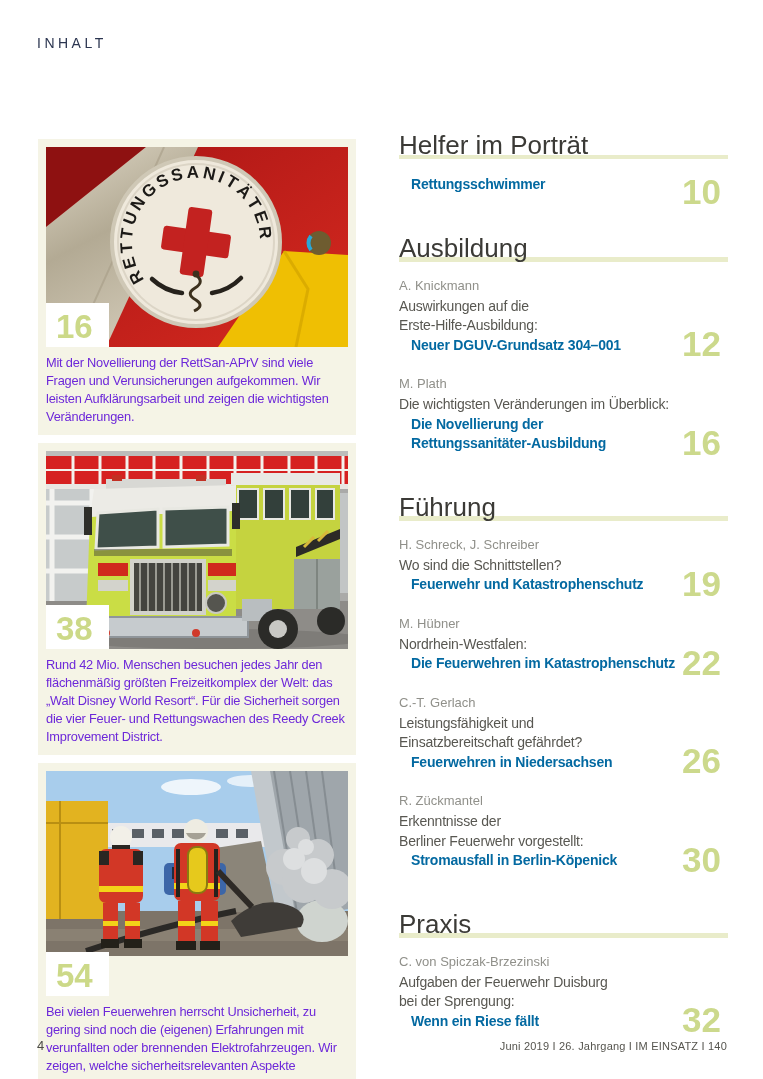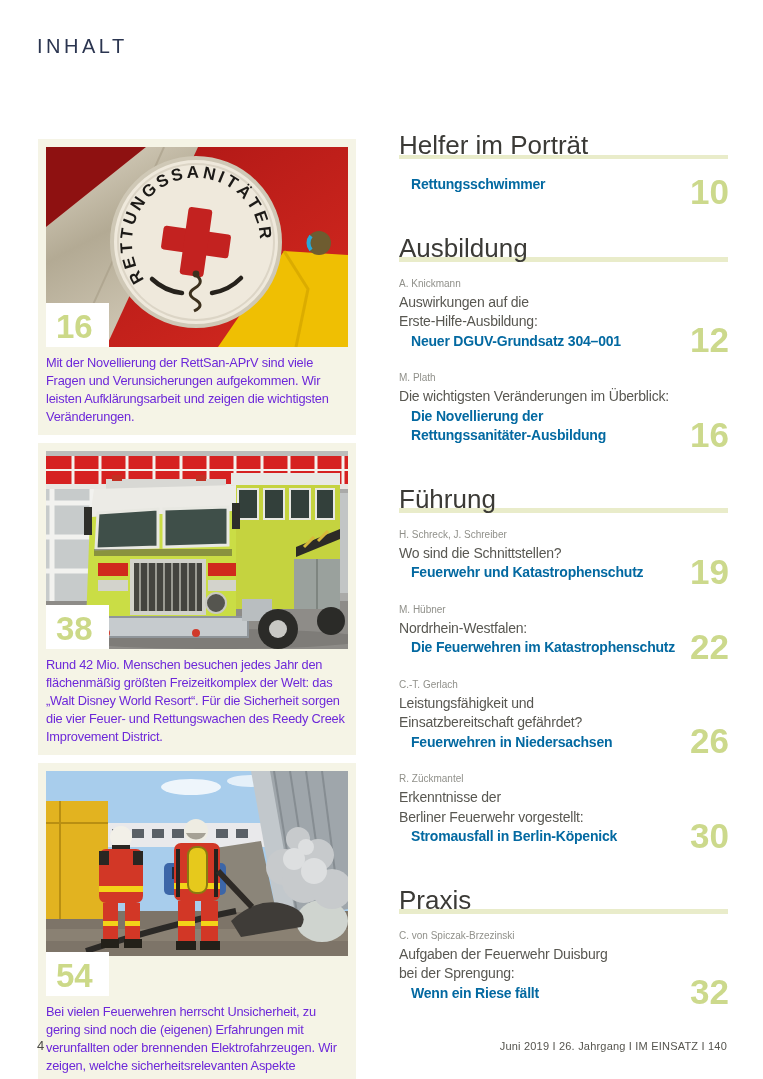--- a/index.html
+++ b/index.html
@@ -2,21 +2,21 @@
 <html><head>
 <meta charset="utf-8">
 <style>
   html,body { margin:0; padding:0; background:#ffffff; }
   .page {
     position:relative; width:763px; height:1079px; background:#ffffff;
     font-family:"Liberation Sans", sans-serif; overflow:hidden;
   }
   .inhalt {
     position:absolute; left:37px; top:35px;
-    font-size:20px; letter-spacing:3.5px; color:#2b3550; font-weight:500;
+    font-size:14px; letter-spacing:3.5px; color:#2b3550; font-weight:500;
   }
 
   
   .left-col { position:absolute; left:38px; top:139px; width:318px; }
   .card { background:#f5f4e6; padding:8px 8px 9px 8px; margin-bottom:8px; }
   .photo { position:relative; width:302px; overflow:hidden; }
   .photo svg { display:block; }
   .badge {
     position:absolute; left:0; bottom:0; background:#ffffff;
     color:#ccd988; font-size:33px; font-weight:bold; line-height:1;
@@ -34,25 +34,25 @@
     position:relative; font-size:26px; line-height:30px; color:#3b3a36;
     font-weight:400; margin-bottom:15px;
   }
   .section-title .rule {
     position:absolute; left:0; right:1px; bottom:1px; height:4.5px;
     background:#e9ecca; z-index:0;
   }
   .section-title .txt { position:relative; z-index:1; }
   .entry { position:relative; padding-right:50px; margin-bottom:21px; }
   .entry:last-child { margin-bottom:0; }
-  .author { font-size:10px; color:#90908a; margin-bottom:4px; }
+  .author { font-size:13px; color:#90908a; margin-bottom:4px; }
   .tline { font-size:14px; line-height:19.5px; letter-spacing:-0.2px; color:#585751; }
   .tline.b { font-weight:bold; color:#0369a1;margin-left:12px; }
   .pagenum {
-    position:absolute; right:0; bottom:-6px;
+    position:absolute; right:8px; bottom:-6px;
     font-size:35px; font-weight:bold; color:#ccd98c; line-height:1;
   }
   .entry.single .pagenum { bottom:-14px; }
 
   
   .footer {
     position:absolute; left:37px; right:36px; bottom:26px;
     display:flex; justify-content:space-between; align-items:baseline;
   }
   .folio { font-size:13px; color:#4c4b47; }

